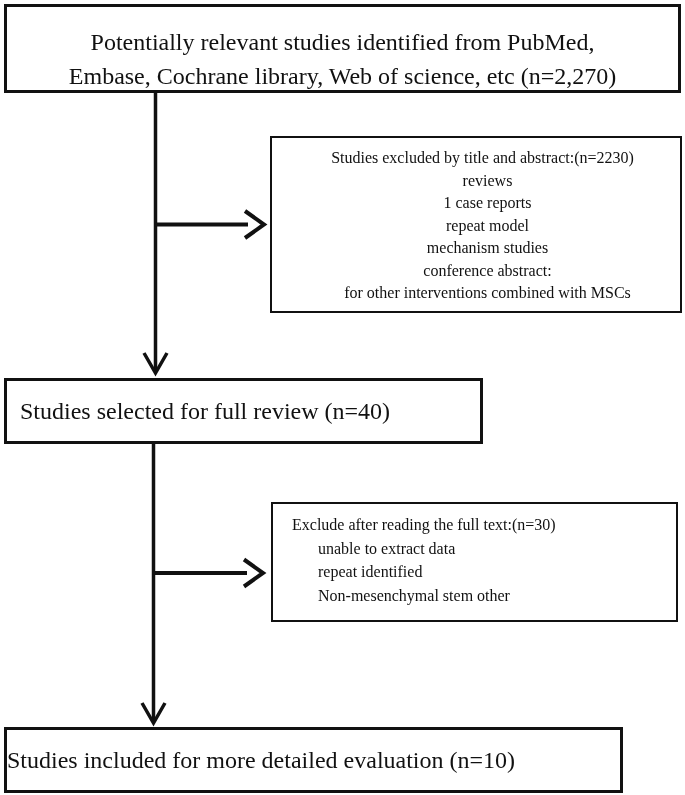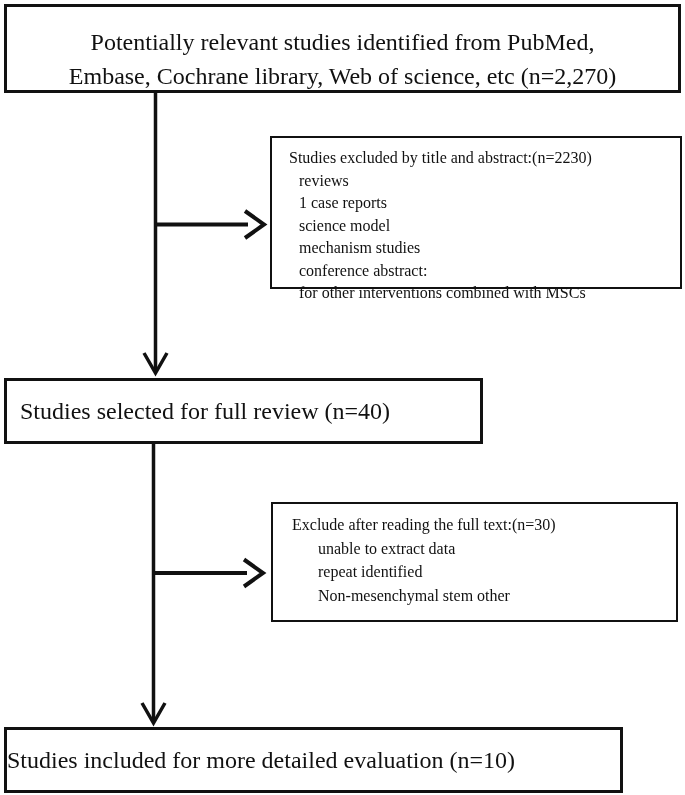--- a/index.html
+++ b/index.html
@@ -42,25 +42,26 @@
   .bottom-box {
     left: 4px; top: 727px;
     width: 619px; height: 66px;
     border: 3px solid #111111;
     display: flex;
     align-items: center;
     font-size: 24px;
   }
   .excl-box-1 {
     left: 270px; top: 136px;
-    width: 412px; height: 153px;
+    width: 412px; height: 177px;
     border: 2px solid #111111;
     font-size: 16px;
     line-height: 22.5px;
     padding: 9px 4px 0 17px;
+    text-align: center;
   }
   .excl-box-2 {
     left: 271px; top: 502px;
     width: 407px; height: 120px;
     border: 2px solid #111111;
     font-size: 16px;
     line-height: 23.5px;
     padding: 9px 4px 0 19px;
   }
   .excl-box-1 .excl-item { margin-left: 10px; }
@@ -79,21 +80,21 @@
 
   <div class="box top-box">
     <div>Potentially relevant studies identified from PubMed,</div>
     <div>Embase, Cochrane library, Web of science, etc (n=2,270)</div>
   </div>
 
   <div class="box excl-box-1">
     <div class="excl-title">Studies excluded by title and abstract:(n=2230)</div>
     <div class="excl-item">reviews</div>
     <div class="excl-item">1 case reports</div>
-    <div class="excl-item">science model</div>
+    <div class="excl-item">repeat model</div>
     <div class="excl-item">mechanism studies</div>
     <div class="excl-item">conference abstract:</div>
     <div class="excl-item">for other interventions combined with MSCs</div>
   </div>
 
   <div class="box mid-box">
     <div>Studies selected for full review (n=40)</div>
   </div>
 
   <div class="box excl-box-2">

